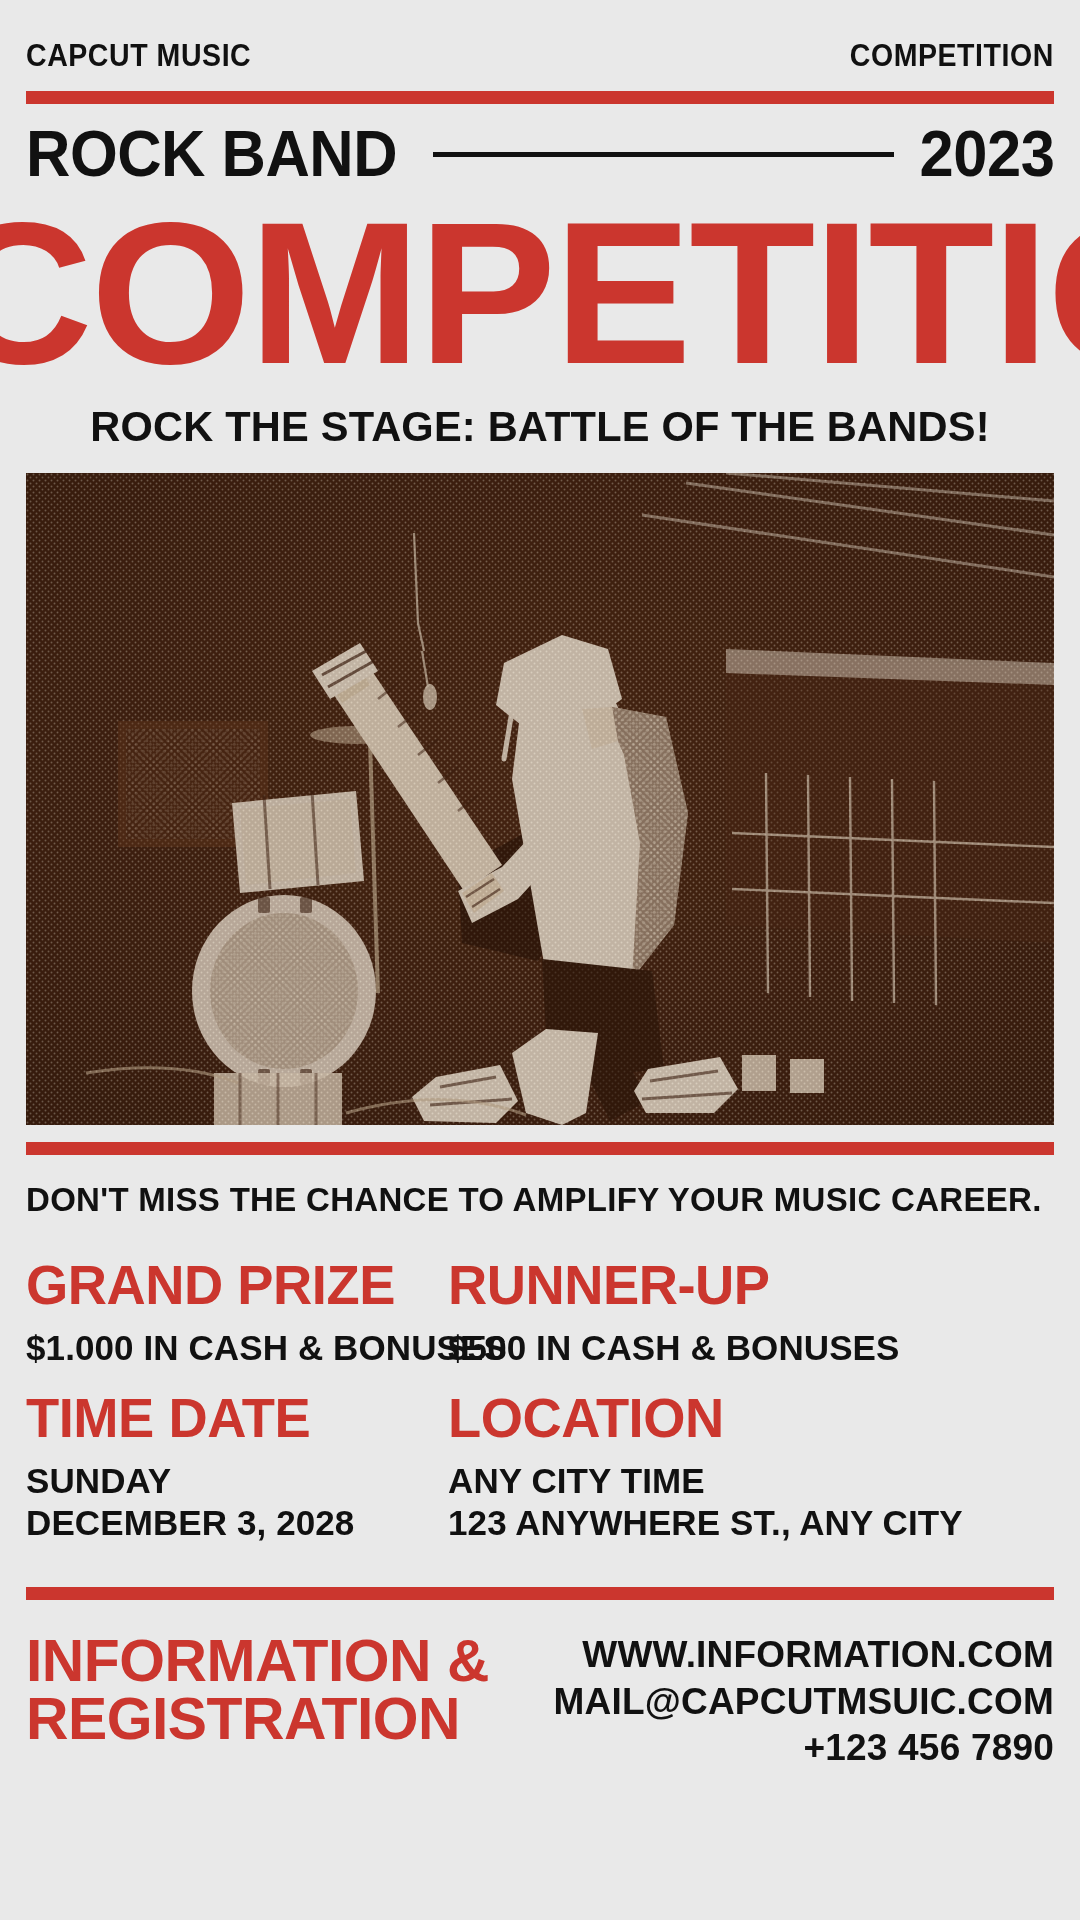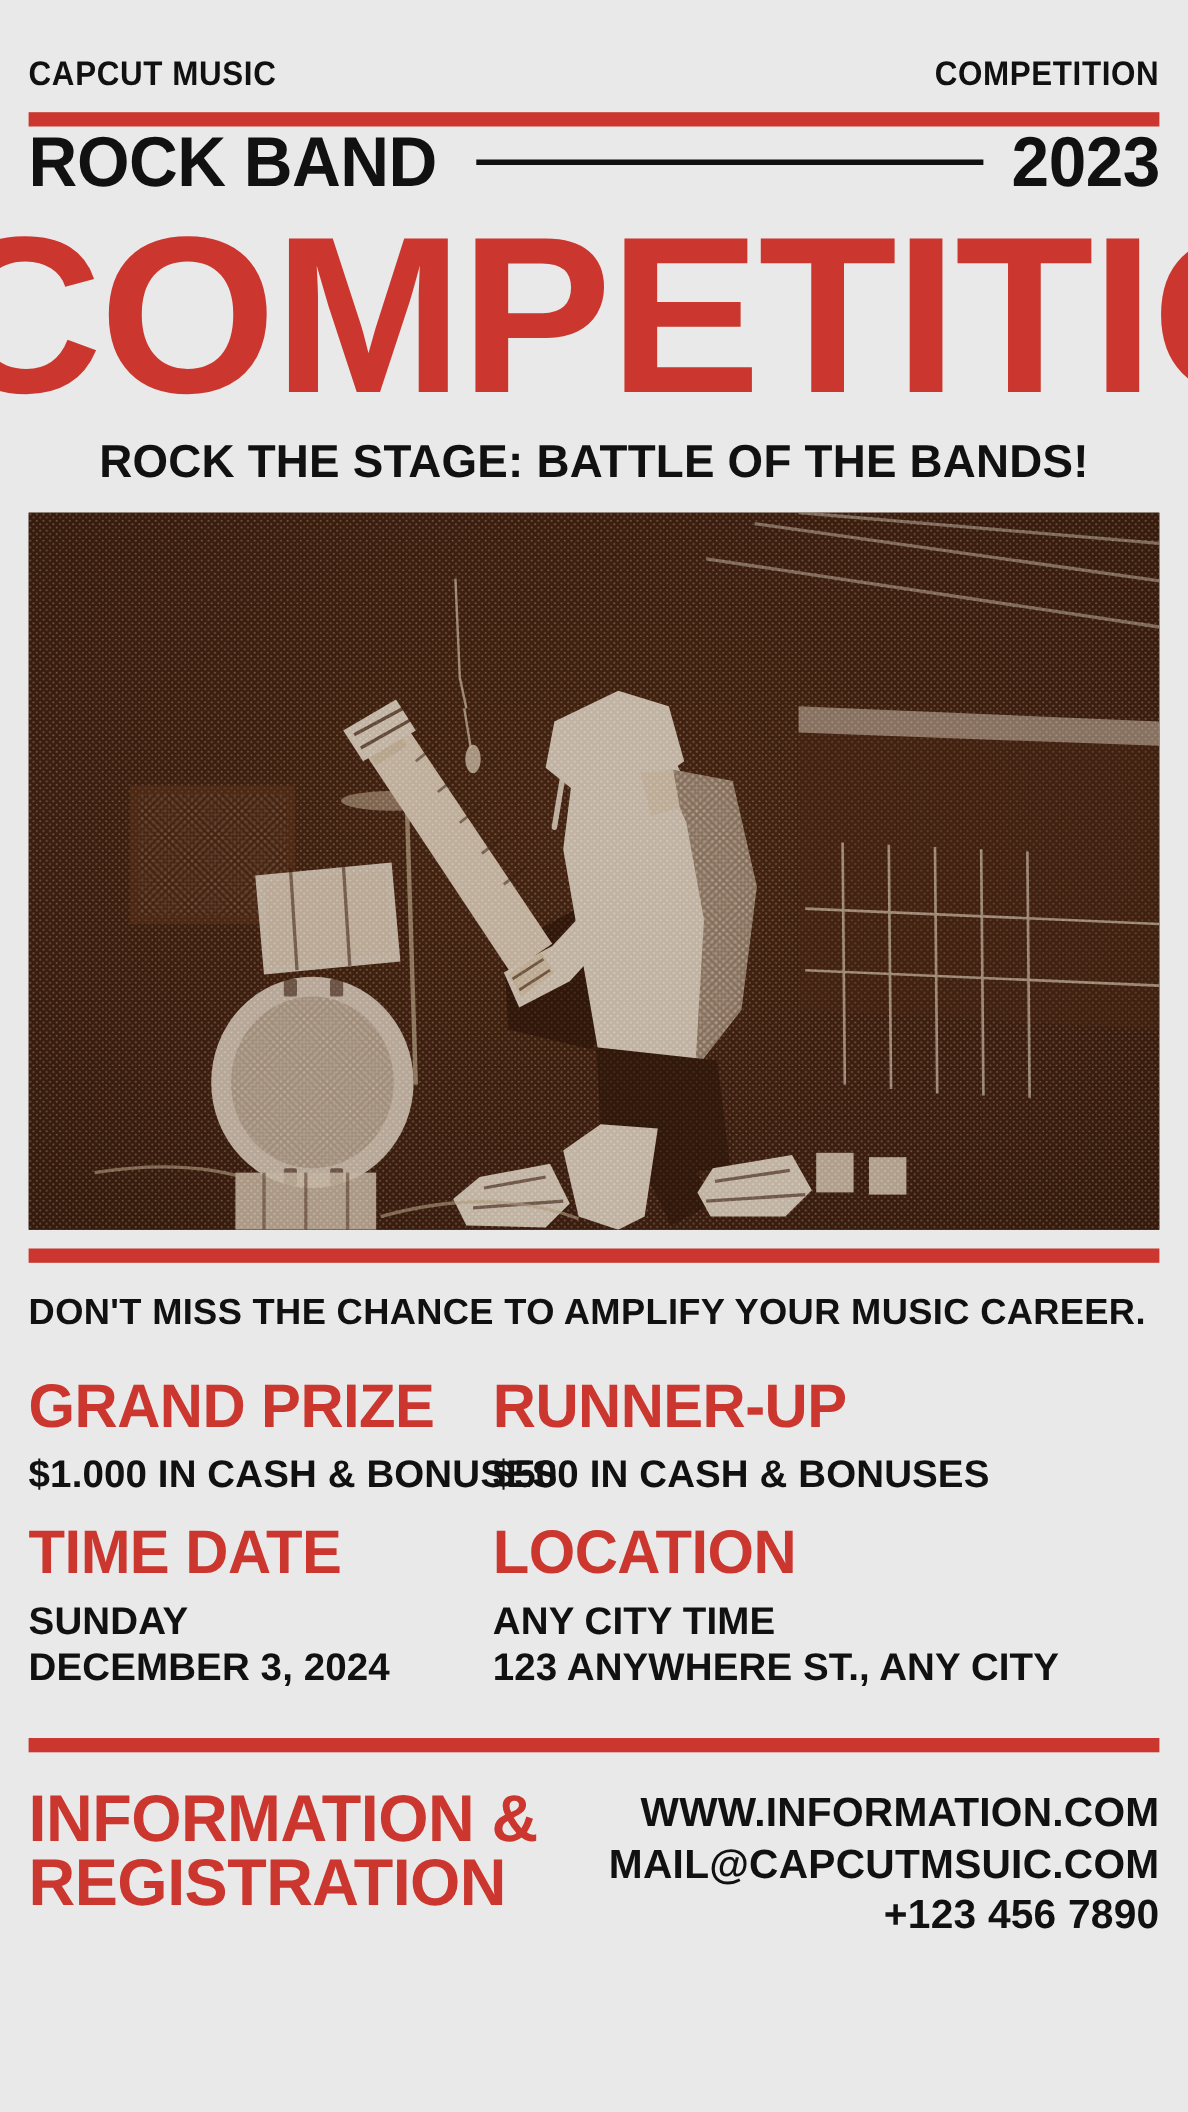--- a/index.html
+++ b/index.html
@@ -10,21 +10,21 @@
   body {
     font-family: "Liberation Sans", sans-serif;
   }
   .poster {
     position: relative;
     width: 1080px;
     height: 1920px;
     background: #e9e9e9;
     overflow: hidden;
     box-sizing: border-box;
-    padding: 11px 26px;
+    padding: 0 26px;
   }
 
   
   .topbar {
     display: flex;
     justify-content: space-between;
     align-items: baseline;
     padding-top: 38px;
   }
   .topbar-text {
@@ -44,20 +44,21 @@
   .rule-red {
     height: 13px;
     background: #cb362e;
     margin-top: 17px;
   }
 
   
   .band-row {
     display: flex;
     align-items: center;
+    margin-top: 18px;
     gap: 16px;
   }
   .band-label, .band-year {
     font-family: "Liberation Sans Narrow", "Liberation Sans", sans-serif;
     font-weight: bold;
     font-size: 64px;
     line-height: 1;
     color: #111111;
     white-space: nowrap;
     letter-spacing: -0.5px;
@@ -380,21 +381,21 @@
 
     <div class="info-cell">
       <div class="info-title">RUNNER-UP</div>
       <div class="info-body">$500 IN CASH &amp; BONUSES</div>
     </div>
 
     <div class="info-cell">
       <div class="info-title">TIME DATE</div>
       <div class="info-body">
         <div>SUNDAY</div>
-        <div>DECEMBER 3, 2024</div>
+        <div>DECEMBER 3, 2028</div>
       </div>
     </div>
 
     <div class="info-cell">
       <div class="info-title">LOCATION</div>
       <div class="info-body">
         <div>ANY CITY TIME</div>
         <div>123 ANYWHERE ST., ANY CITY</div>
       </div>
     </div>

